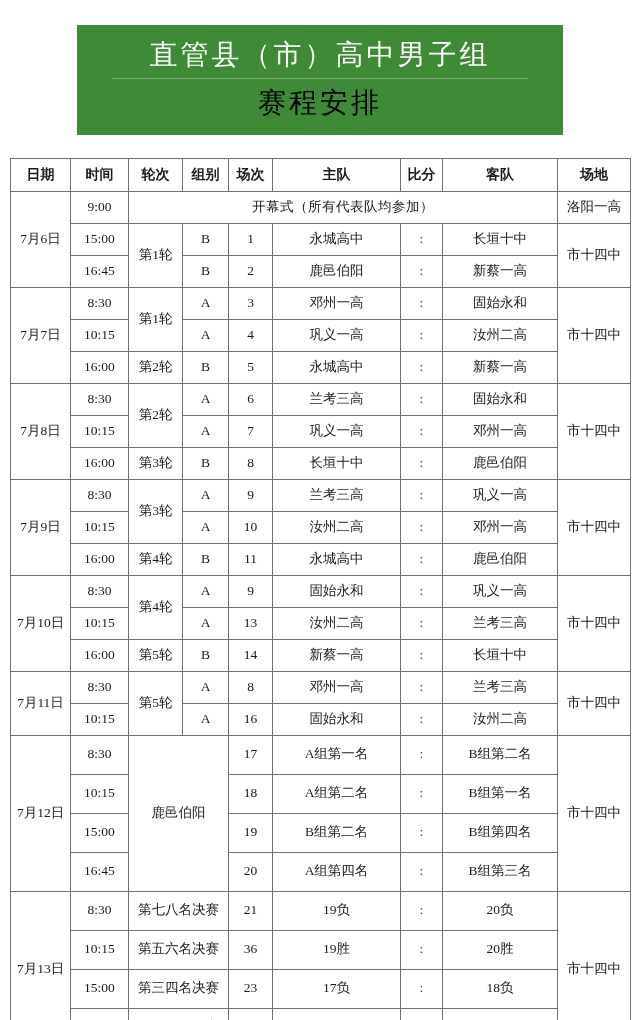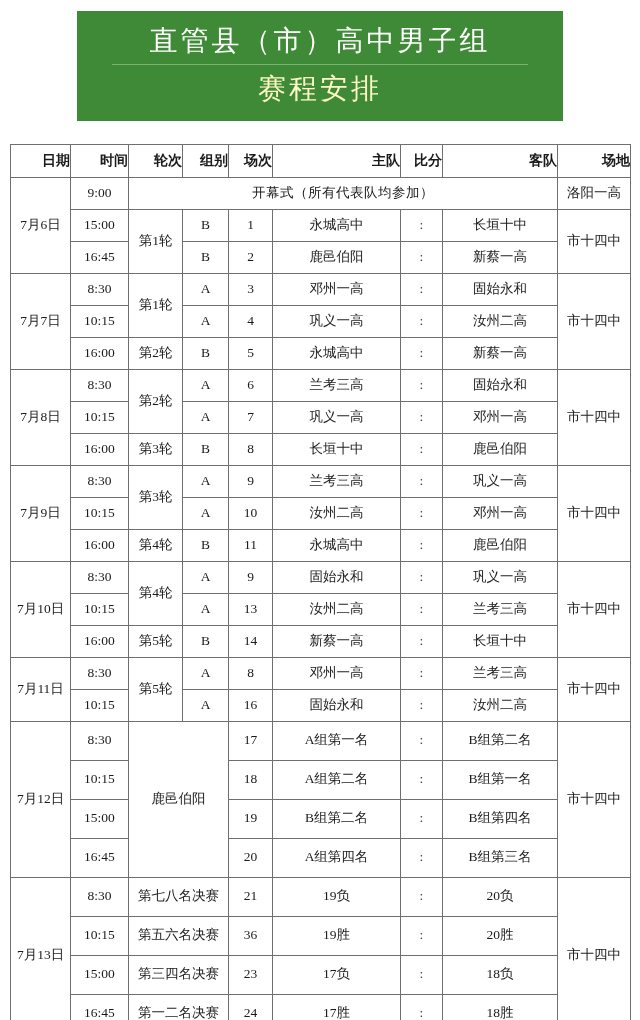--- a/index.html
+++ b/index.html
@@ -28,35 +28,36 @@
     display: flex;
     justify-content: center;
   }
   .banner {
     width: 484px;
     background: #3f8a36;
     padding: 10px 0 12px 0;
     box-sizing: border-box;
     text-align: center;
     box-shadow: 0 0 0 1px #3f8a36;
+    margin-top: 14px;
   }
   .banner-line1 {
     color: #ffffff;
     font-size: 28px;
     letter-spacing: 3px;
     line-height: 1.35;
     font-family: "Liberation Sans", "DejaVu Sans", sans-serif;
     font-weight: 400;
     padding-bottom: 4px;
     border-bottom: 1px solid #7ab371;
     display: inline-block;
     width: 86%;
   }
   .banner-line2 {
-    color: #fef9c3;
+    color: #000000;
     font-size: 28px;
     letter-spacing: 3px;
     line-height: 1.35;
     font-family: "Liberation Sans", "DejaVu Sans", sans-serif;
     margin-top: 5px;
   }
 
   
   .table-wrap {
     margin: 24px 10px 0 10px;
@@ -77,21 +78,20 @@
     line-height: 1.1;
     font-weight: normal;
     white-space: nowrap;
     overflow: hidden;
   }
   table.sched thead th {
     height: 32px;
     font-size: 14px;
     font-family: "Liberation Sans", "DejaVu Sans", sans-serif;
     font-weight: bold;
-    text-align: right;
   }
   table.sched tbody td {
     height: 31px;
     font-size: 13.5px;
   }
   tbody tr.tall td { height: 38px; }
 
   
   col.c-date  { width: 60px; }
   col.c-time  { width: 58px; }

